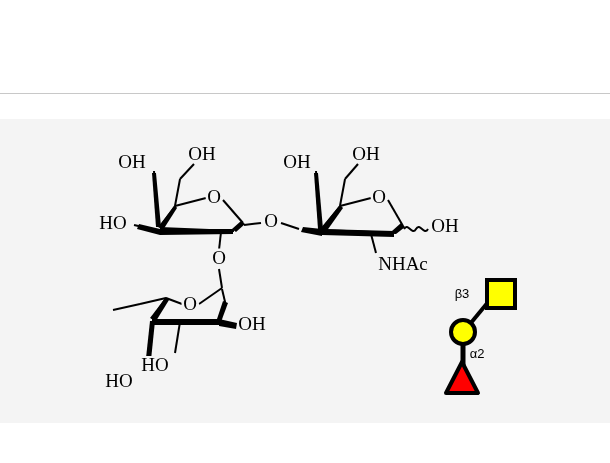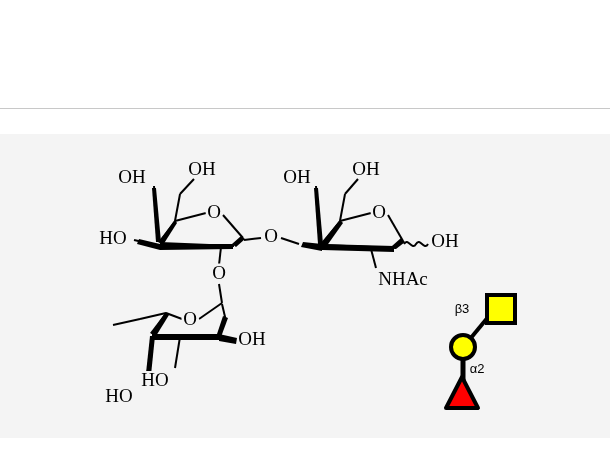--- a/index.html
+++ b/index.html
@@ -9,21 +9,21 @@
   body {
     width: 610px;
     height: 463px;
     background: #ffffff;
     font-family: "Liberation Sans", sans-serif;
     overflow: hidden;
     position: relative;
   }
   #page {
     position: absolute;
-    left: 0; top: 16px;
+    left: 0; top: 1px;
     width: 610px;
     height: 377px;
     background: #ffffff;
   }
   #top-blank {
     position: absolute;
     left: 0; top: 0;
     width: 610px;
     height: 92px;
     background: #ffffff;

